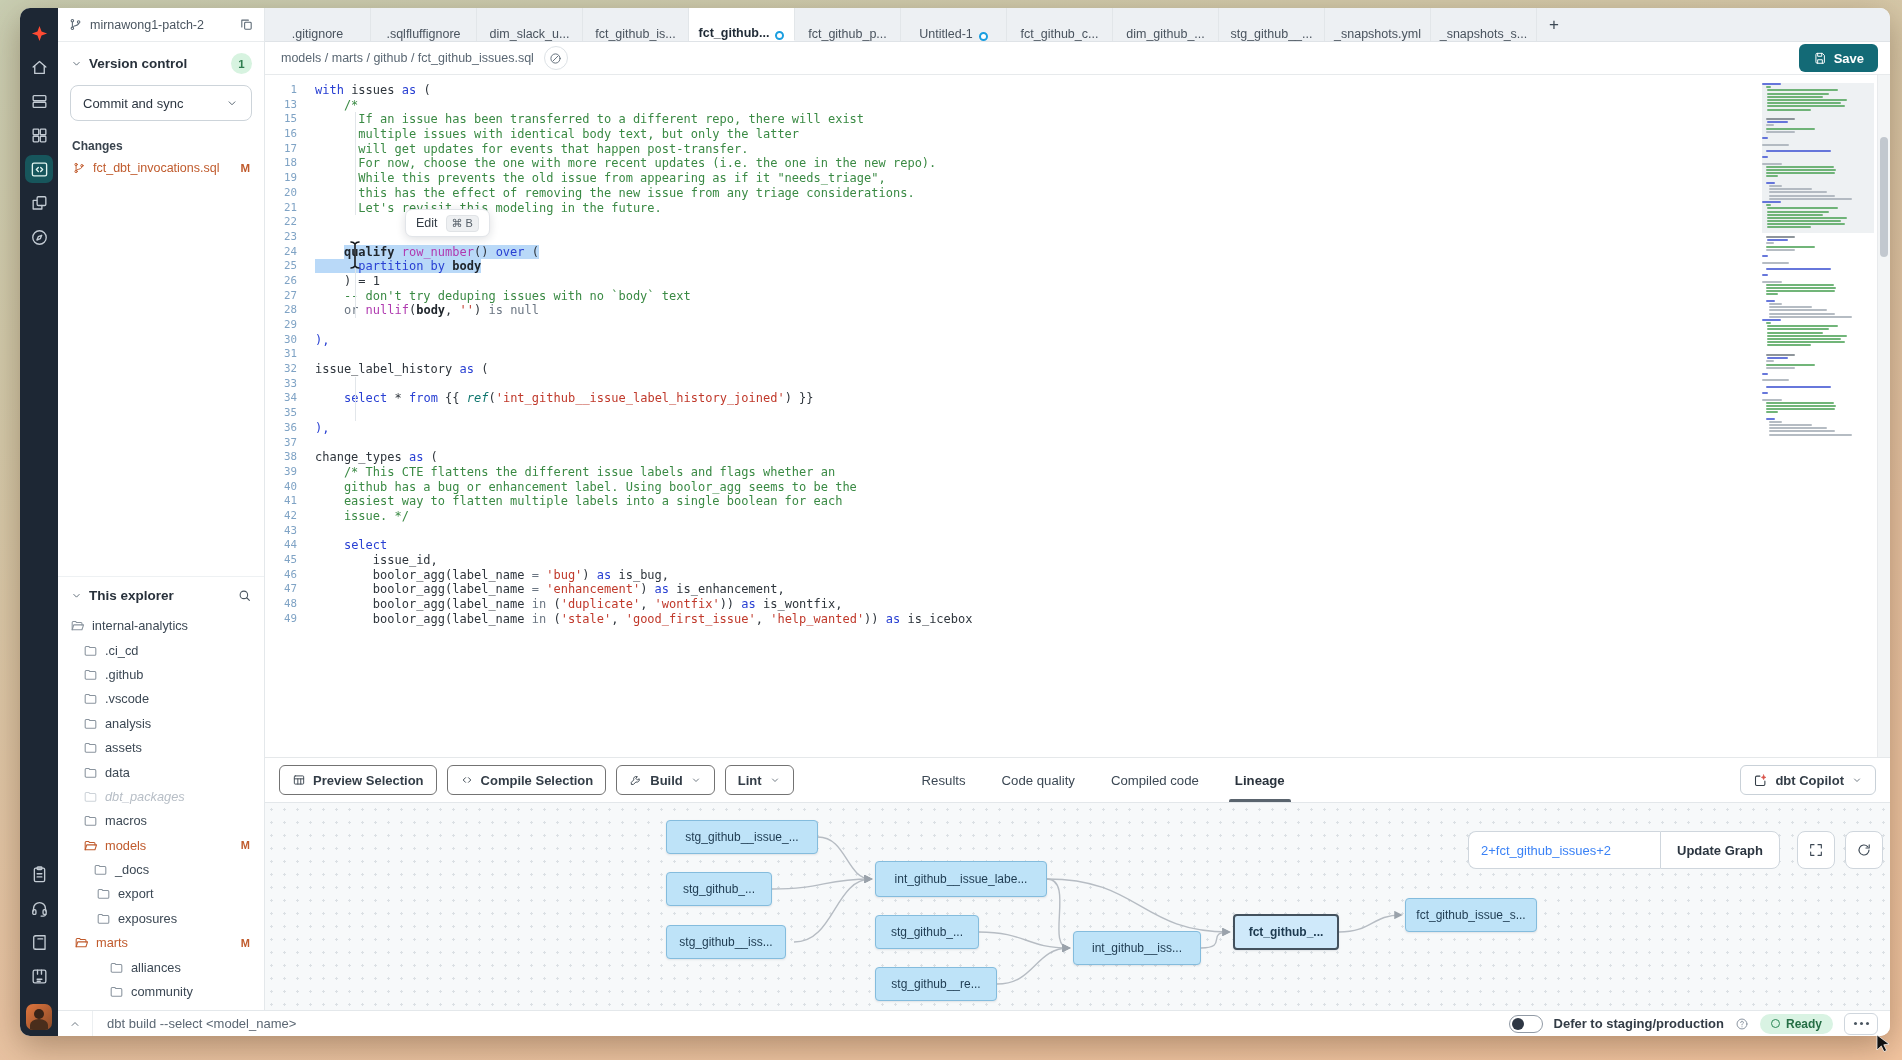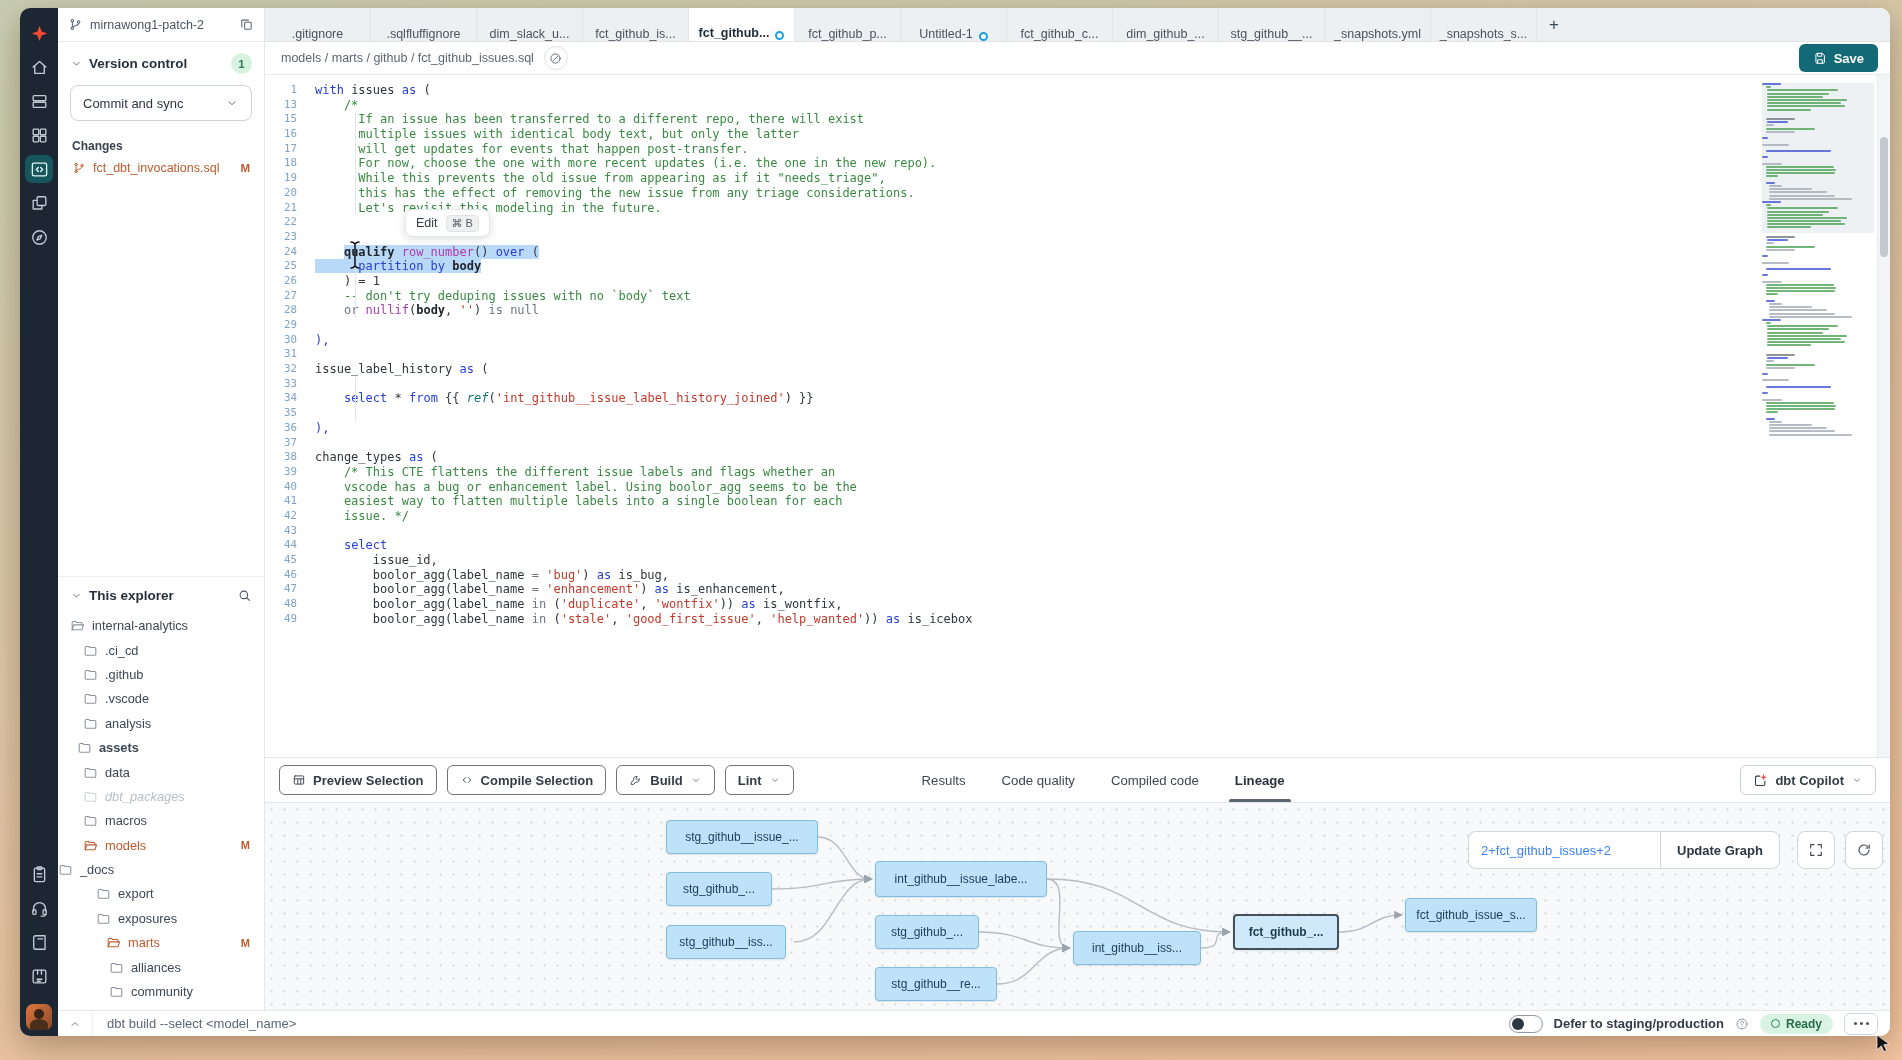--- a/index.html
+++ b/index.html
@@ -356,21 +356,21 @@
               <span>.vscode</span>
             </div>
             <div class="trow" style="padding-left: 25px;">
               <span class="ic">
                 <svg viewBox="0 0 24 24" width="1em" height="1em" fill="none" stroke="currentColor" stroke-width="1.7" stroke-linecap="round" stroke-linejoin="round">
                   <path d="M3.5 7.2c0-1 .8-1.7 1.7-1.7h4l1.8 1.8h7.8c1 0 1.7.8 1.7 1.7v8.8c0 1-.8 1.7-1.7 1.7H5.2c-1 0-1.7-.8-1.7-1.7z"></path>
                 </svg>
               </span>
               <span>analysis</span>
             </div>
-            <div class="trow" style="padding-left: 19px; font-weight: bold;">
+            <div class="trow" style="padding-left: 25px;">
               <span class="ic">
                 <svg viewBox="0 0 24 24" width="1em" height="1em" fill="none" stroke="currentColor" stroke-width="1.7" stroke-linecap="round" stroke-linejoin="round">
                   <path d="M3.5 7.2c0-1 .8-1.7 1.7-1.7h4l1.8 1.8h7.8c1 0 1.7.8 1.7 1.7v8.8c0 1-.8 1.7-1.7 1.7H5.2c-1 0-1.7-.8-1.7-1.7z"></path>
                 </svg>
               </span>
               <span>assets</span>
             </div>
             <div class="trow" style="padding-left: 25px;">
               <span class="ic">
                 <svg viewBox="0 0 24 24" width="1em" height="1em" fill="none" stroke="currentColor" stroke-width="1.7" stroke-linecap="round" stroke-linejoin="round">
@@ -398,21 +398,21 @@
             <div class="trow accent" style="padding-left: 25px;">
               <span class="ic">
                 <svg viewBox="0 0 24 24" width="1em" height="1em" fill="none" stroke="currentColor" stroke-width="1.7" stroke-linecap="round" stroke-linejoin="round">
                   <path d="M3.5 18.8 6 11h15.7l-2.6 7.8z"></path>
                   <path d="M3.5 18.8V7.2c0-1 .8-1.7 1.7-1.7h3.6l1.8 1.8h6.9c1 0 1.7.8 1.7 1.7V11"></path>
                 </svg>
               </span>
               <span>models</span>
               <span class="mflag" style="margin-left: auto;">M</span>
             </div>
-            <div class="trow" style="">
+            <div class="trow" style=" margin-left: 35px;">
               <span class="ic">
                 <svg viewBox="0 0 24 24" width="1em" height="1em" fill="none" stroke="currentColor" stroke-width="1.7" stroke-linecap="round" stroke-linejoin="round">
                   <path d="M3.5 7.2c0-1 .8-1.7 1.7-1.7h4l1.8 1.8h7.8c1 0 1.7.8 1.7 1.7v8.8c0 1-.8 1.7-1.7 1.7H5.2c-1 0-1.7-.8-1.7-1.7z"></path>
                 </svg>
               </span>
               <span>_docs</span>
             </div>
             <div class="trow" style="padding-left: 38px;">
               <span class="ic">
                 <svg viewBox="0 0 24 24" width="1em" height="1em" fill="none" stroke="currentColor" stroke-width="1.7" stroke-linecap="round" stroke-linejoin="round">
@@ -422,21 +422,21 @@
               <span>export</span>
             </div>
             <div class="trow" style="padding-left: 38px;">
               <span class="ic">
                 <svg viewBox="0 0 24 24" width="1em" height="1em" fill="none" stroke="currentColor" stroke-width="1.7" stroke-linecap="round" stroke-linejoin="round">
                   <path d="M3.5 7.2c0-1 .8-1.7 1.7-1.7h4l1.8 1.8h7.8c1 0 1.7.8 1.7 1.7v8.8c0 1-.8 1.7-1.7 1.7H5.2c-1 0-1.7-.8-1.7-1.7z"></path>
                 </svg>
               </span>
               <span>exposures</span>
             </div>
-            <div class="trow accent" style="padding-left: 16px; margin-left: 32px;">
+            <div class="trow accent" style="padding-left: 16px;">
               <span class="ic">
                 <svg viewBox="0 0 24 24" width="1em" height="1em" fill="none" stroke="currentColor" stroke-width="1.7" stroke-linecap="round" stroke-linejoin="round">
                   <path d="M3.5 18.8 6 11h15.7l-2.6 7.8z"></path>
                   <path d="M3.5 18.8V7.2c0-1 .8-1.7 1.7-1.7h3.6l1.8 1.8h6.9c1 0 1.7.8 1.7 1.7V11"></path>
                 </svg>
               </span>
               <span>marts</span>
               <span class="mflag" style="margin-left: auto;">M</span>
             </div>
             <div class="trow" style="padding-left: 51px;">
@@ -555,21 +555,21 @@
               <div class="erow"><span class="ln">30</span><span class="cd"><span class="tk-k">),</span></span></div>
               <div class="erow"><span class="ln">31</span><span class="cd"></span></div>
               <div class="erow"><span class="ln">32</span><span class="cd"><span class="tk-t">issue_label_history </span><span class="tk-k">as</span><span class="tk-t"> (</span></span></div>
               <div class="erow"><span class="ln">33</span><span class="cd"></span></div>
               <div class="erow"><span class="ln">34</span><span class="cd"><span class="tk-t">    </span><span class="tk-k">select</span><span class="tk-t"> * </span><span class="tk-k">from</span><span class="tk-t"> {{ </span><span class="tk-j">ref</span><span class="tk-t">(</span><span class="tk-s">'int_github__issue_label_history_joined'</span><span class="tk-t">) }}</span></span></div>
               <div class="erow"><span class="ln">35</span><span class="cd"></span></div>
               <div class="erow"><span class="ln">36</span><span class="cd"><span class="tk-k">),</span></span></div>
               <div class="erow"><span class="ln">37</span><span class="cd"></span></div>
               <div class="erow"><span class="ln">38</span><span class="cd"><span class="tk-t">change_types </span><span class="tk-k">as</span><span class="tk-t"> (</span></span></div>
               <div class="erow"><span class="ln">39</span><span class="cd"><span class="tk-c">    /* This CTE flattens the different issue labels and flags whether an</span></span></div>
-              <div class="erow"><span class="ln">40</span><span class="cd"><span class="tk-c">    vscode has a bug or enhancement label. Using boolor_agg seems to be the</span></span></div>
+              <div class="erow"><span class="ln">40</span><span class="cd"><span class="tk-c">    github has a bug or enhancement label. Using boolor_agg seems to be the</span></span></div>
               <div class="erow"><span class="ln">41</span><span class="cd"><span class="tk-c">    easiest way to flatten multiple labels into a single boolean for each</span></span></div>
               <div class="erow"><span class="ln">42</span><span class="cd"><span class="tk-c">    issue. */</span></span></div>
               <div class="erow"><span class="ln">43</span><span class="cd"></span></div>
               <div class="erow"><span class="ln">44</span><span class="cd"><span class="tk-t">    </span><span class="tk-k">select</span></span></div>
               <div class="erow"><span class="ln">45</span><span class="cd"><span class="tk-t">        issue_id,</span></span></div>
               <div class="erow"><span class="ln">46</span><span class="cd"><span class="tk-t">        boolor_agg(label_name </span><span class="tk-o">=</span><span class="tk-t"> </span><span class="tk-s">'bug'</span><span class="tk-t">) </span><span class="tk-k">as</span><span class="tk-t"> is_bug,</span></span></div>
               <div class="erow"><span class="ln">47</span><span class="cd"><span class="tk-t">        boolor_agg(label_name </span><span class="tk-o">=</span><span class="tk-t"> </span><span class="tk-s">'enhancement'</span><span class="tk-t">) </span><span class="tk-k">as</span><span class="tk-t"> is_enhancement,</span></span></div>
               <div class="erow"><span class="ln">48</span><span class="cd"><span class="tk-t">        boolor_agg(label_name </span><span class="tk-o">in</span><span class="tk-t"> (</span><span class="tk-s">'duplicate'</span><span class="tk-t">, </span><span class="tk-s">'wontfix'</span><span class="tk-t">)) </span><span class="tk-k">as</span><span class="tk-t"> is_wontfix,</span></span></div>
               <div class="erow"><span class="ln">49</span><span class="cd"><span class="tk-t">        boolor_agg(label_name </span><span class="tk-o">in</span><span class="tk-t"> (</span><span class="tk-s">'stale'</span><span class="tk-t">, </span><span class="tk-s">'good_first_issue'</span><span class="tk-t">, </span><span class="tk-s">'help_wanted'</span><span class="tk-t">)) </span><span class="tk-k">as</span><span class="tk-t"> is_icebox</span></span></div>
             </div>

